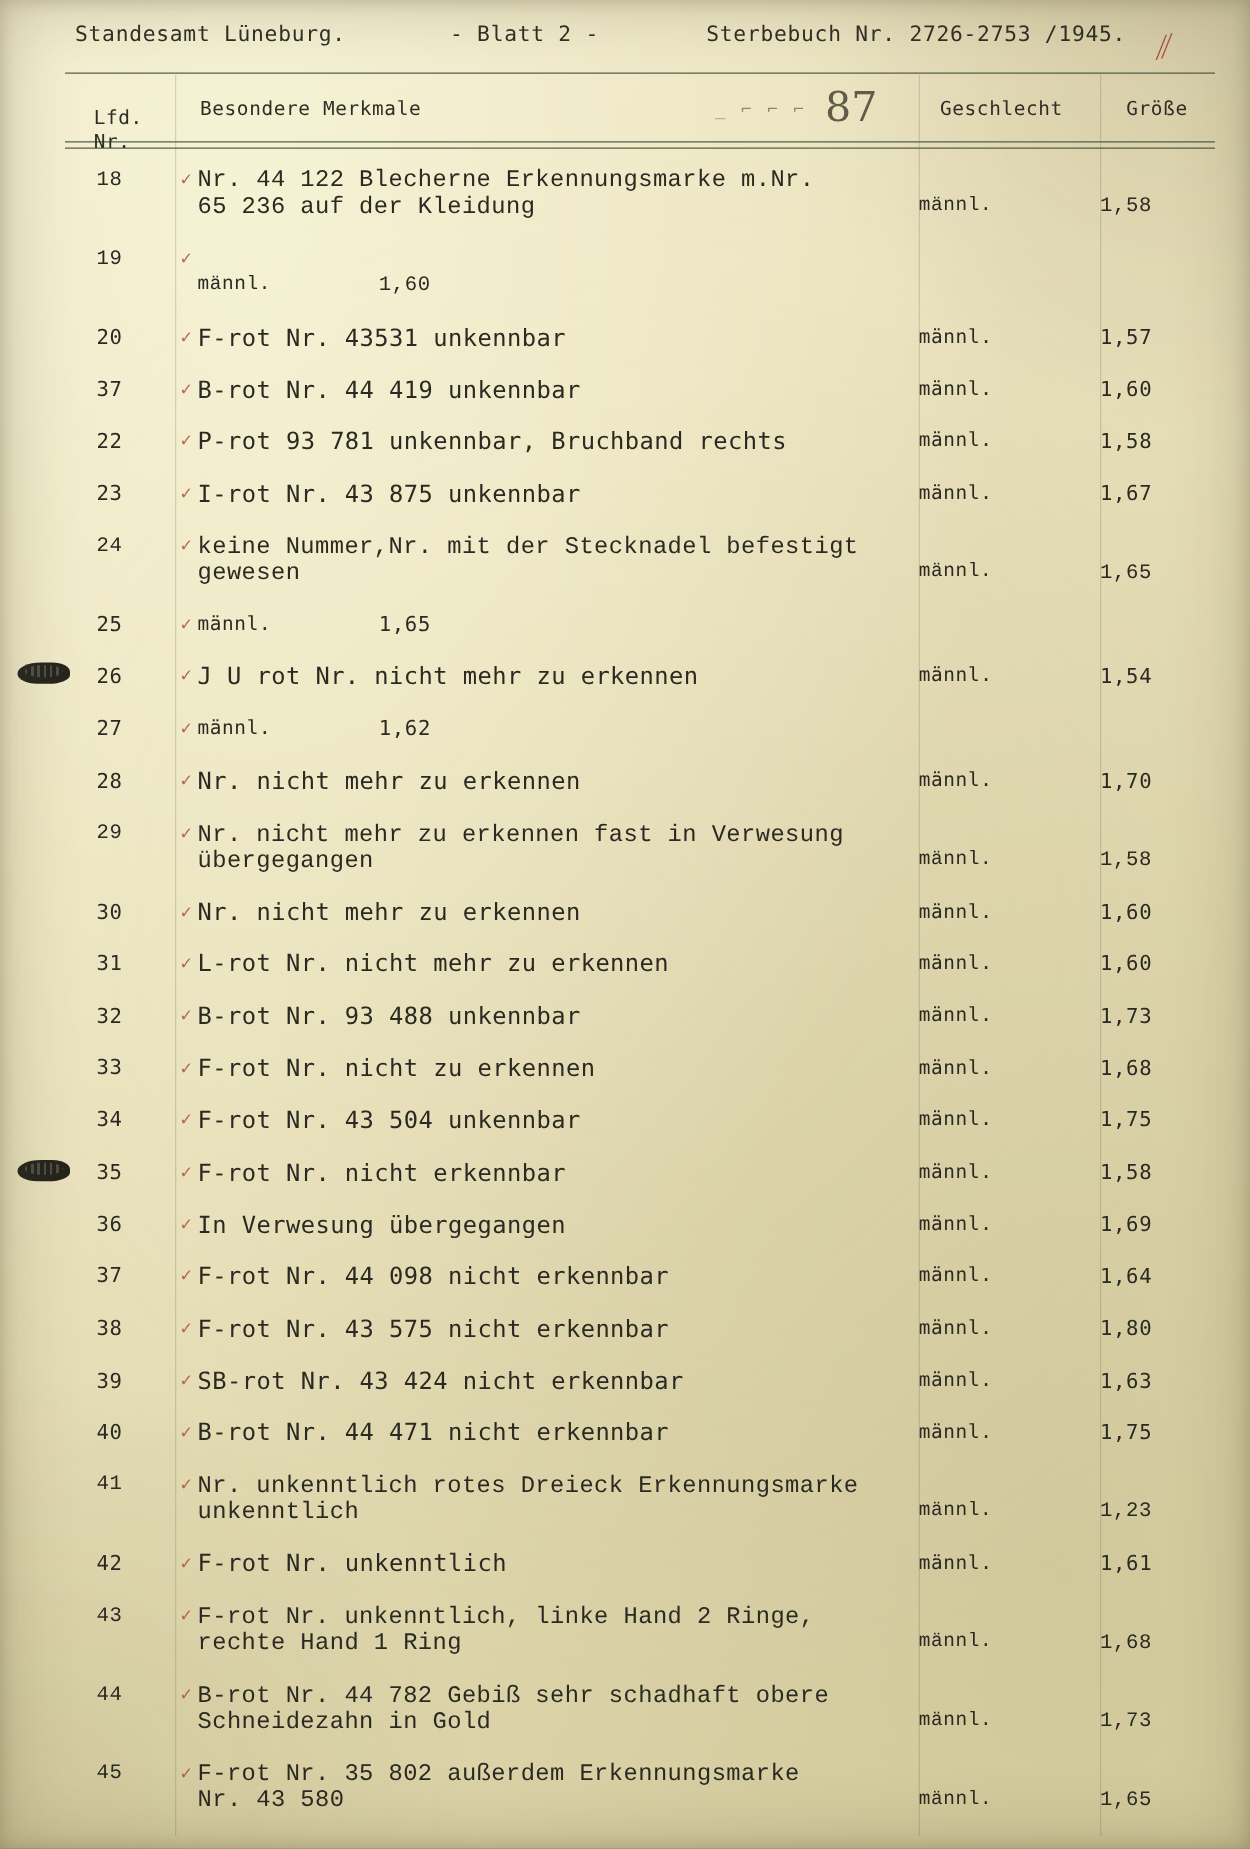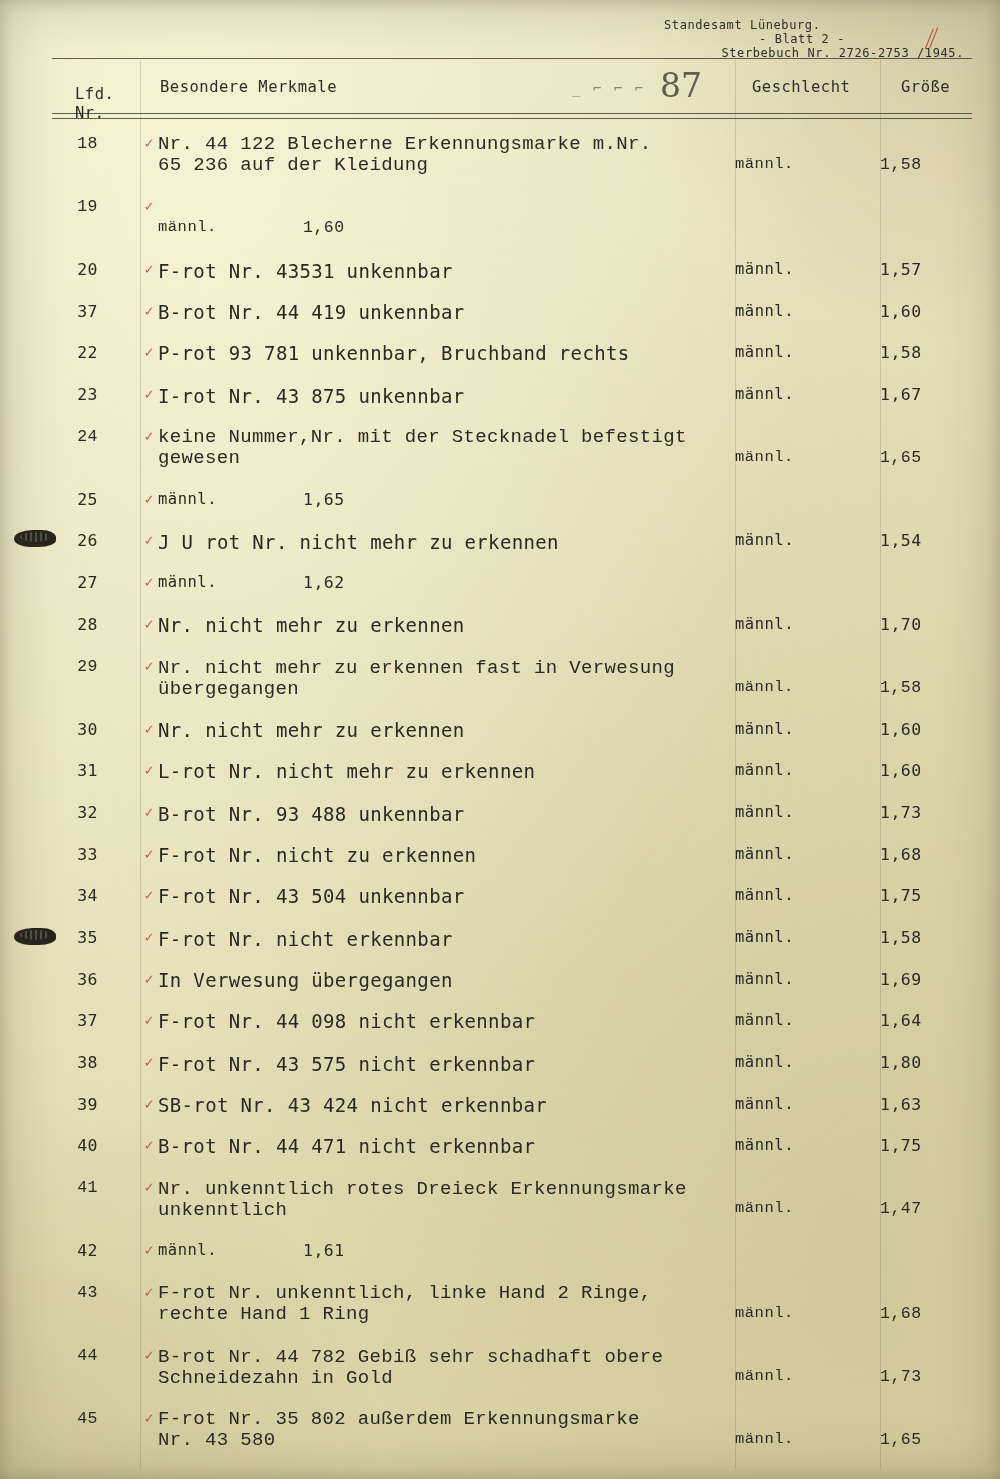--- a/index.html
+++ b/index.html
@@ -49,24 +49,23 @@
 
   
   .hdr {
     position: absolute;
     top: 18px;
     left: 60px;
     right: 36px;
     display: flex;
     align-items: flex-end;
     color: #2f2e26;
-    font-size: 12px;
+    font-size: 17px;
     letter-spacing: .6px;
     white-space: nowrap;
-    flex-direction: column;
   }
   .hdr .office { width: 300px; }
   .hdr .blatt { width: 205px; }
   .hdr .book { flex: 1; }
 
   .redmark {
     position: absolute;
     right: 47px;
     top: 22px;
     width: 26px;
@@ -407,25 +406,26 @@
           <div class="c-text">B-rot Nr. 44 471 nicht erkennbar</div>
           <div class="c-sex">männl.</div>
           <div class="c-size">1,75</div>
         </div>
         <div class="row two">
           <div class="c-nr">41</div>
           <div class="c-mark">✓</div>
           <div class="c-text">Nr. unkenntlich rotes Dreieck Erkennungsmarke
 unkenntlich</div>
           <div class="c-sex">männl.</div>
-          <div class="c-size">1,47</div>
+          <div class="c-size">1,23</div>
         </div>
         <div class="row">
           <div class="c-nr">42</div>
           <div class="c-mark">✓</div>
+          <div class="c-text">F-rot Nr. unkenntlich</div>
           <div class="c-sex">männl.</div>
           <div class="c-size">1,61</div>
         </div>
         <div class="row two">
           <div class="c-nr">43</div>
           <div class="c-mark">✓</div>
           <div class="c-text">F-rot Nr. unkenntlich, linke Hand 2 Ringe,
 rechte Hand 1 Ring</div>
           <div class="c-sex">männl.</div>
           <div class="c-size">1,68</div>

